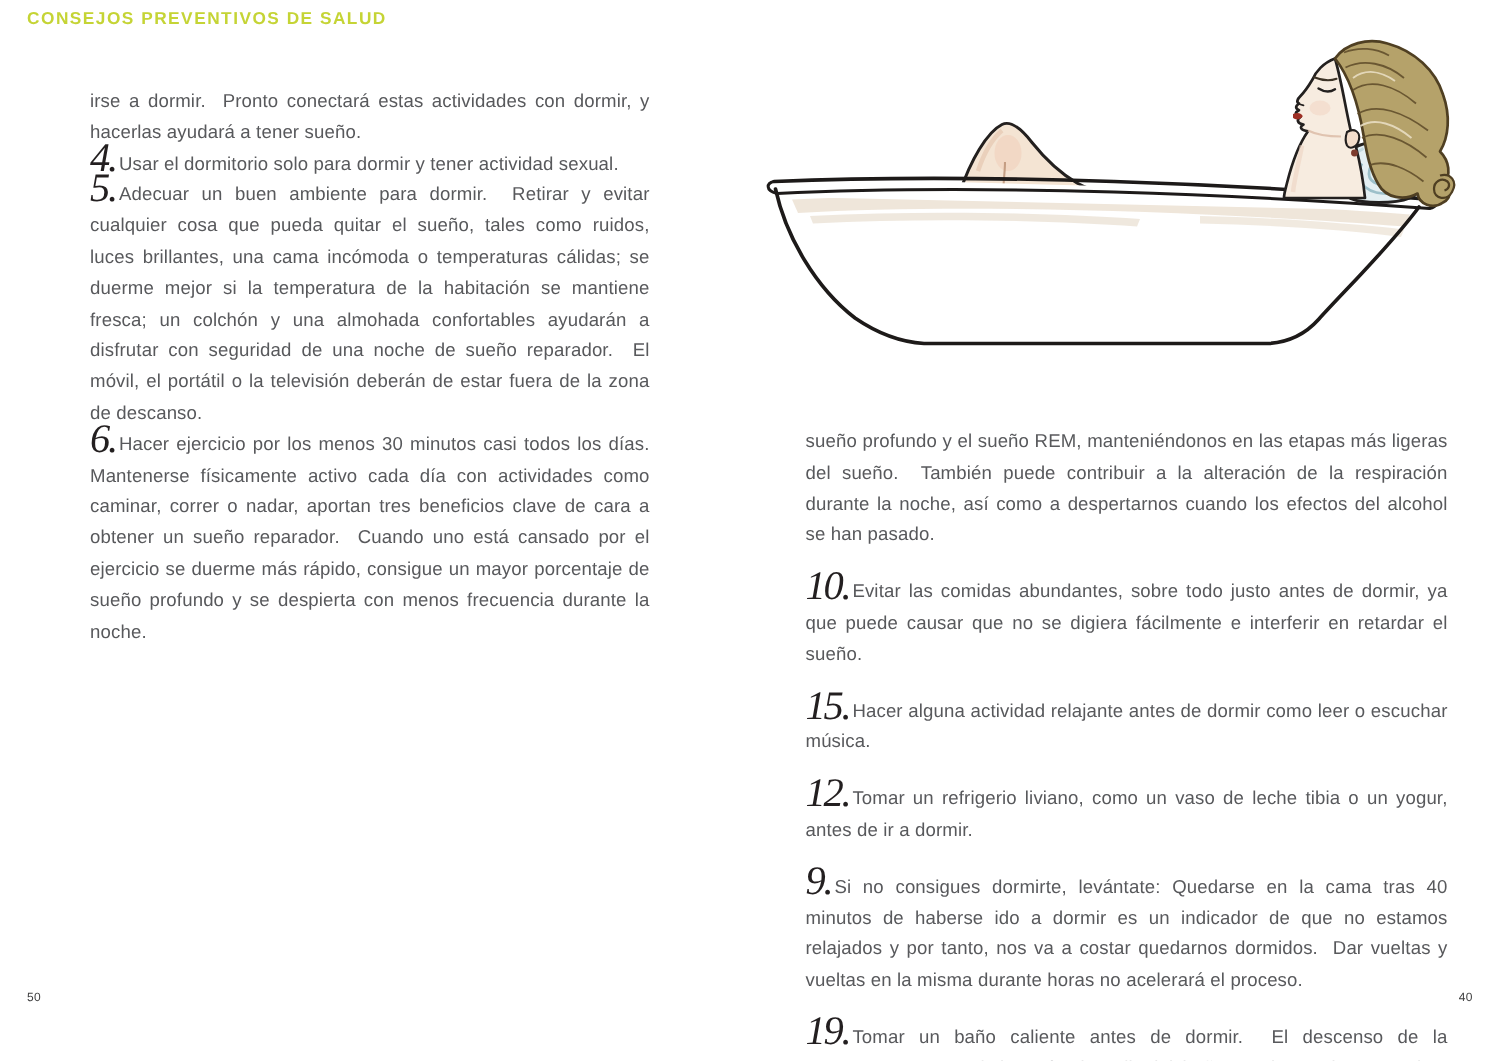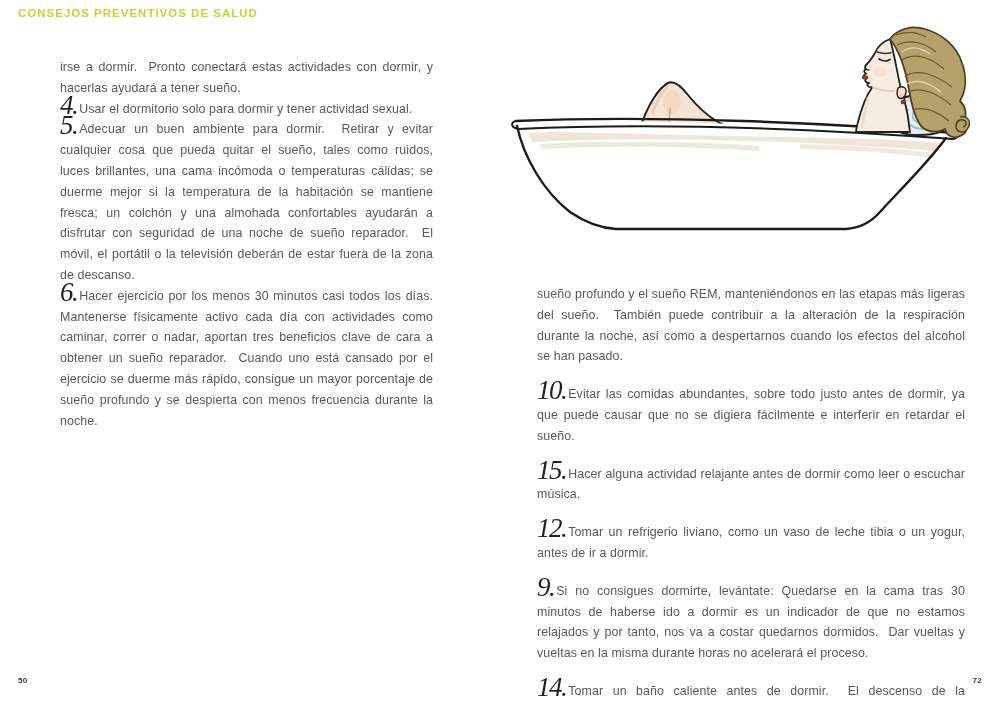--- a/index.html
+++ b/index.html
@@ -16,21 +16,21 @@
   .col p{margin:0;white-space:pre-wrap;}
   .col-left{left:60px;top:57px;width:373px;}
   .col-right{left:537px;top:249px;width:428px;margin-top:35px;}
   .item{margin-top:15px;}
   .col-right .item{margin-top:17px;}
   .num{
     font-family:"Liberation Serif","DejaVu Serif",serif;font-style:italic;
     font-size:27px;line-height:0;color:var(--numerals,#231f20);
     letter-spacing:-1.5px;padding-right:2px;position:relative;top:1px;
   }
-  .pageno{position:absolute;bottom:22px;font-size:8px;font-weight:700;color:#404041;letter-spacing:.3px;}
+  .pageno{position:absolute;bottom:38px;font-size:8px;font-weight:400;color:#404041;letter-spacing:.3px;}
   .pageno-left{left:18px;}
   .pageno-right{right:18px;}
   .bath{position:absolute;left:500px;top:22px;width:485px;height:218px;}
 </style>
 </head>
 <body>
 
 <div class="spread">
 
   <div class="header-title">CONSEJOS PREVENTIVOS DE SALUD</div>
@@ -40,22 +40,22 @@
     <p class="item"><span class="num">4.</span><span>Usar el dormitorio solo para dormir y tener actividad sexual.</span></p>
     <p class="item"><span class="num">5.</span><span>Adecuar un buen ambiente para dormir.  Retirar y evitar cualquier cosa que pueda quitar el sueño, tales como ruidos, luces brillantes, una cama incómoda o temperaturas cálidas; se duerme mejor si la temperatura de la habitación se mantiene fresca; un colchón y una almohada confortables ayudarán a disfrutar con seguridad de una noche de sueño reparador.  El móvil, el portátil o la televisión deberán de estar fuera de la zona de descanso.</span></p>
     <p class="item"><span class="num">6.</span><span>Hacer ejercicio por los menos 30 minutos casi todos los días.  Mantenerse físicamente activo cada día con actividades como caminar, correr o nadar, aportan tres beneficios clave de cara a obtener un sueño reparador.  Cuando uno está cansado por el ejercicio se duerme más rápido, consigue un mayor porcentaje de sueño profundo y se despierta con menos frecuencia durante la noche.</span></p>
   </div>
 
   <div class="col col-right">
     <p>sueño profundo y el sueño REM, manteniéndonos en las etapas más ligeras del sueño.  También puede contribuir a la alteración de la respiración durante la noche, así como a despertarnos cuando los efectos del alcohol se han pasado.</p>
     <p class="item"><span class="num">10.</span><span>Evitar las comidas abundantes, sobre todo justo antes de dormir, ya que puede causar que no se digiera fácilmente e interferir en retardar el sueño.</span></p>
     <p class="item"><span class="num">15.</span><span>Hacer alguna actividad relajante antes de dormir como leer o escuchar música.</span></p>
     <p class="item"><span class="num">12.</span><span>Tomar un refrigerio liviano, como un vaso de leche tibia o un yogur, antes de ir a dormir.</span></p>
-    <p class="item"><span class="num">9.</span><span>Si no consigues dormirte, levántate: Quedarse en la cama tras 30 minutos de haberse ido a dormir es un indicador de que no estamos relajados y por tanto, nos va a costar quedarnos dormidos.  Dar vueltas y vueltas en la misma durante horas no acelerará el proceso.</span></p>
-    <p class="item"><span class="num">14.</span><span>Tomar un baño caliente antes de dormir.  El descenso de la temperatura corporal después de salir del baño puede ayudar a sentirse somnoliento y relajado.</span></p>
+    <p class="item"><span class="num">9.</span><span>Si no consigues dormirte, levántate: Quedarse en la cama tras 40 minutos de haberse ido a dormir es un indicador de que no estamos relajados y por tanto, nos va a costar quedarnos dormidos.  Dar vueltas y vueltas en la misma durante horas no acelerará el proceso.</span></p>
+    <p class="item"><span class="num">19.</span><span>Tomar un baño caliente antes de dormir.  El descenso de la temperatura corporal después de salir del baño puede ayudar a sentirse somnoliento y relajado.</span></p>
   </div>
 
   <svg class="bath" viewBox="0 0 485 218" xmlns="http://www.w3.org/2000/svg">
 
     <path fill="#ffffff" d="M 17,104 C 24,136 44,170 70,190 C 86,201 100,206 116,207 L 346,207 C 360,206 370,201 379,191 C 398,170 426,143 446,116 L 446,110 L 17,99 Z"></path>
 
     <g>
       <path fill="#e8dccb" opacity="0.7" d="M 28,111 C 150,105 320,112 440,121 L 437,129 C 320,120 150,113 32,120 Z"></path>
       <path fill="#dfd1bd" opacity="0.5" d="M 40,122 C 120,118 200,120 260,124 L 258,129 C 200,125 120,123 42,127 Z"></path>
       <path fill="#e3d5c2" opacity="0.5" d="M 300,122 C 350,123 400,127 436,131 L 434,136 C 398,131 348,128 300,127 Z"></path>
@@ -99,15 +99,15 @@
 
     <g>
       <path fill="#b5a26a" stroke="#4f3f22" stroke-width="1.8" stroke-linejoin="round" d="M 390,17 C 397,7 412,3 425,7 C 443,12 457,25 462,41 C 467,55 466,69 460,79 C 466,85 468,95 462,101 C 467,104 468,110 462,113 C 455,118 446,114 445,107 C 436,112 424,110 419,101 C 413,91 411,79 409,68 C 406,50 401,31 390,17 Z"></path>
       <path fill="none" stroke="#5d4a28" stroke-width="1.2" opacity="0.85" d="M 396,13 C 406,9 417,10 426,15 M 397,23 C 409,17 424,20 436,30 M 402,38 C 414,30 430,35 444,47 M 405,54 C 418,46 436,53 452,65 M 408,70 C 420,64 437,71 451,83 M 413,88 C 425,84 439,91 449,99"></path>
       <path fill="none" stroke="#e8ddc2" stroke-width="1.3" opacity="0.9" d="M 402,30 C 410,24 420,25 430,32 M 407,62 C 417,56 430,61 441,70"></path>
       <path fill="#b5a26a" stroke="#4f3f22" stroke-width="1.5" d="M 460,95 C 467,93 472,99 468,106 C 465,112 456,111 456,104 C 456,99 461,96 465,99 C 467,101 466,104 463,105"></path>
     </g>
   </svg>
 
   <div class="pageno pageno-left">50</div>
-  <div class="pageno pageno-right">72</div>
+  <div class="pageno pageno-right">40</div>
 
 </div>
 
 </body></html>

